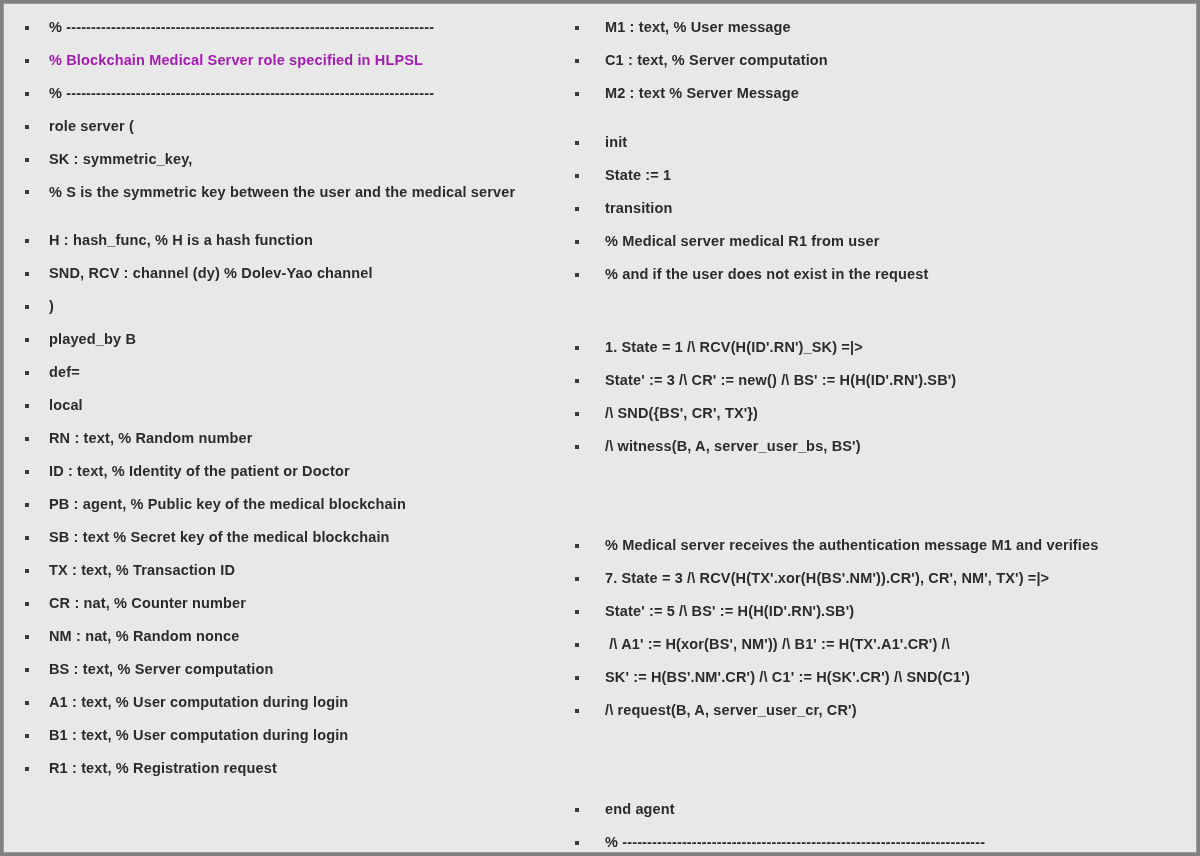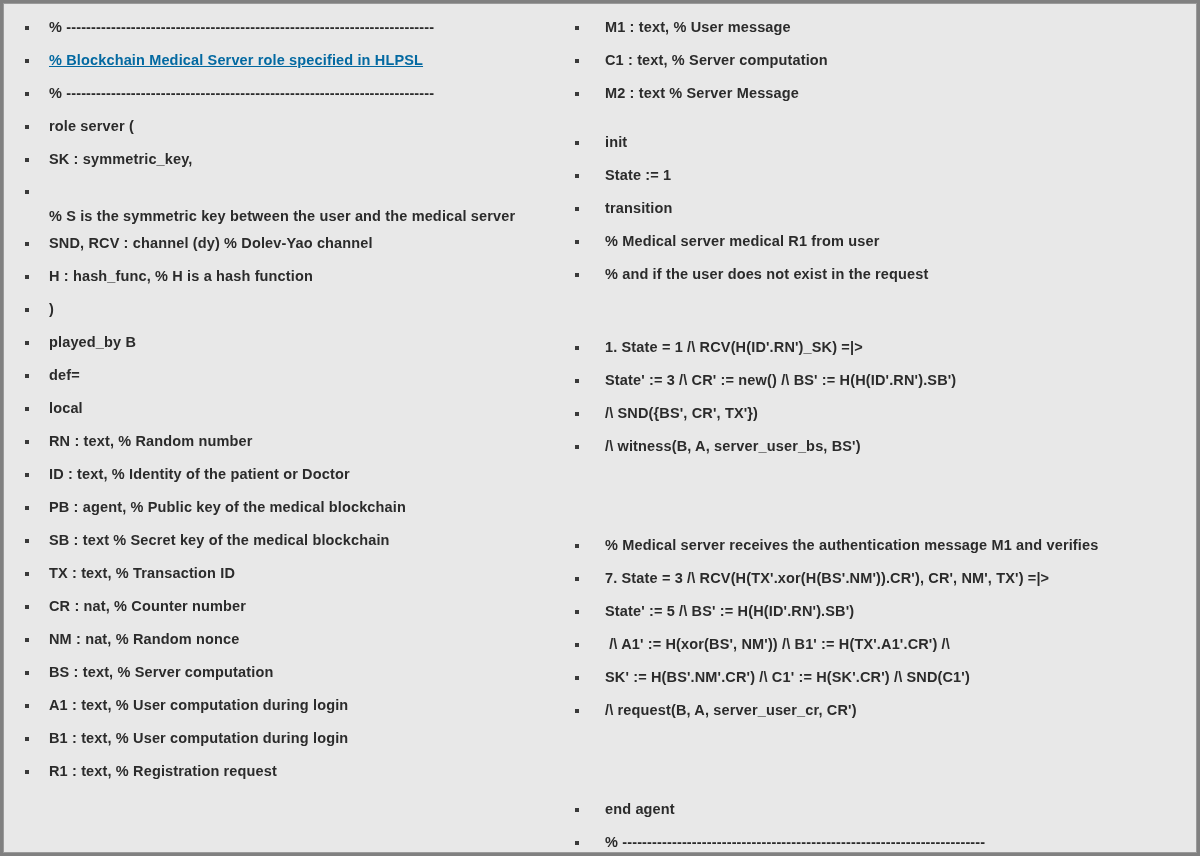--- a/index.html
+++ b/index.html
@@ -80,26 +80,24 @@
   
   li.line.wrap {
     min-height: 48px;
     line-height: 21px;
     padding-top: 6px;
     white-space: normal;
   }
   li.line.wrap > .bullet { top: 14px; }
   li.line.wrap > .txt {
     max-width: 500px;
-    margin-top: 24px;
   }
   li.line.bold > .txt {
     font-weight: 800;
-    color: #0369a1;
-    text-decoration: underline;
+    color: #a21caf;
   }
   
   li.line.blank {
     min-height: 33px;
   }
   li.line.blank.half { min-height: 16px; }
   li.line.blank.tall { min-height: 40px; }
   li.line.blank.xtall { min-height: 66px; }
 </style>
 </head>
@@ -112,22 +110,22 @@
       <ul class="bullets">
         <li class="line"><span class="bullet"></span><span class="txt">% --------------------------------------------------------------------------</span></li>
         <li class="line bold"><span class="bullet"></span><span class="txt">% Blockchain Medical Server role specified in HLPSL</span></li>
         <li class="line"><span class="bullet"></span><span class="txt">% --------------------------------------------------------------------------</span></li>
         <li class="line"><span class="bullet"></span><span class="txt">role server (</span></li>
         <li class="line"><span class="bullet"></span><span class="txt">SK : symmetric_key,</span></li>
         <li class="line wrap">
             <span class="bullet"></span>
             <span class="txt">% S is the symmetric key between the user and the medical server</span>
           </li>
+        <li class="line"><span class="bullet"></span><span class="txt">H : hash_func, % H is a hash function</span></li>
         <li class="line"><span class="bullet"></span><span class="txt">SND, RCV : channel (dy) % Dolev-Yao channel</span></li>
-        <li class="line"><span class="bullet"></span><span class="txt">H : hash_func, % H is a hash function</span></li>
         <li class="line"><span class="bullet"></span><span class="txt">)</span></li>
         <li class="line"><span class="bullet"></span><span class="txt">played_by B</span></li>
         <li class="line"><span class="bullet"></span><span class="txt">def=</span></li>
         <li class="line"><span class="bullet"></span><span class="txt">local</span></li>
         <li class="line"><span class="bullet"></span><span class="txt">RN : text, % Random number</span></li>
         <li class="line"><span class="bullet"></span><span class="txt">ID : text, % Identity of the patient or Doctor</span></li>
         <li class="line"><span class="bullet"></span><span class="txt">PB : agent, % Public key of the medical blockchain</span></li>
         <li class="line"><span class="bullet"></span><span class="txt">SB : text % Secret key of the medical blockchain</span></li>
         <li class="line"><span class="bullet"></span><span class="txt">TX : text, % Transaction ID</span></li>
         <li class="line"><span class="bullet"></span><span class="txt">CR : nat, % Counter number</span></li>

